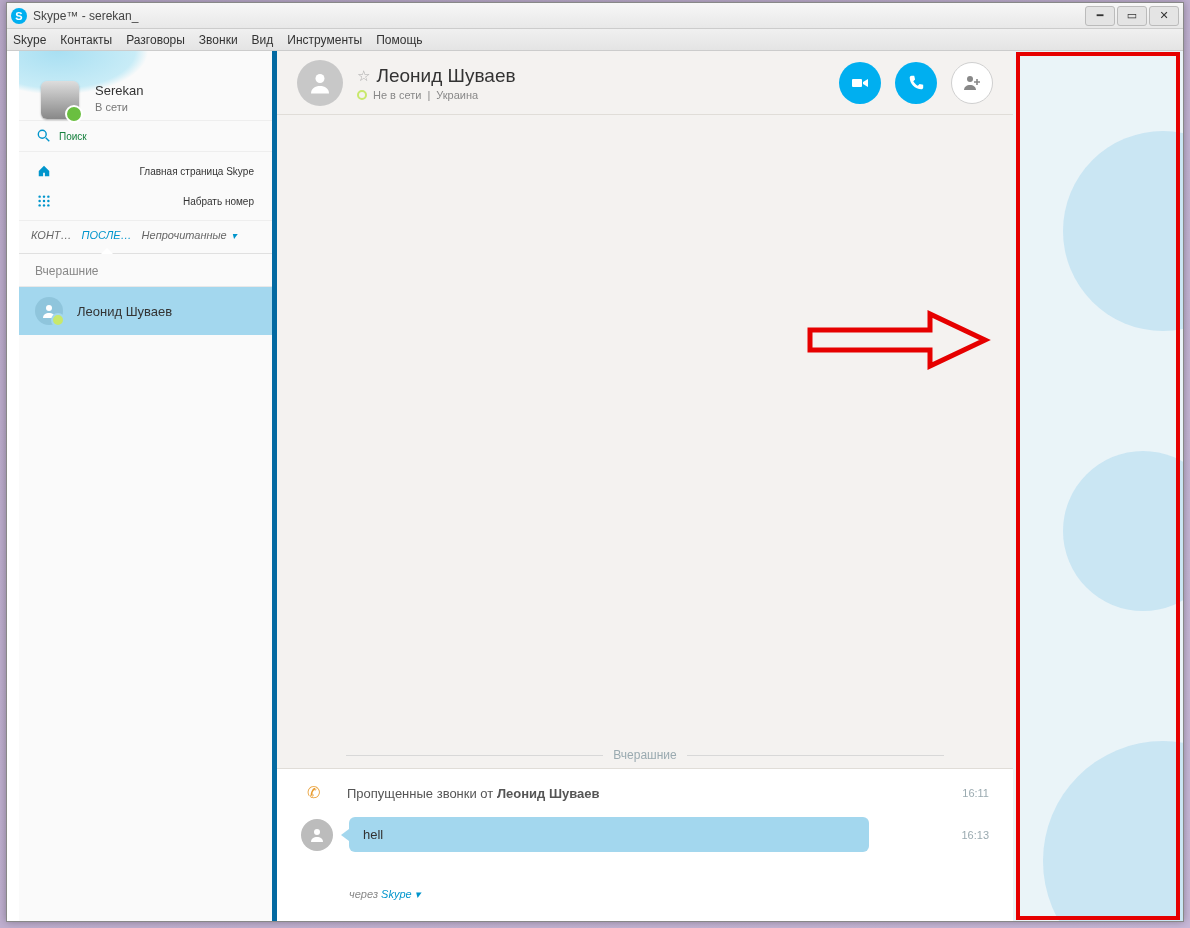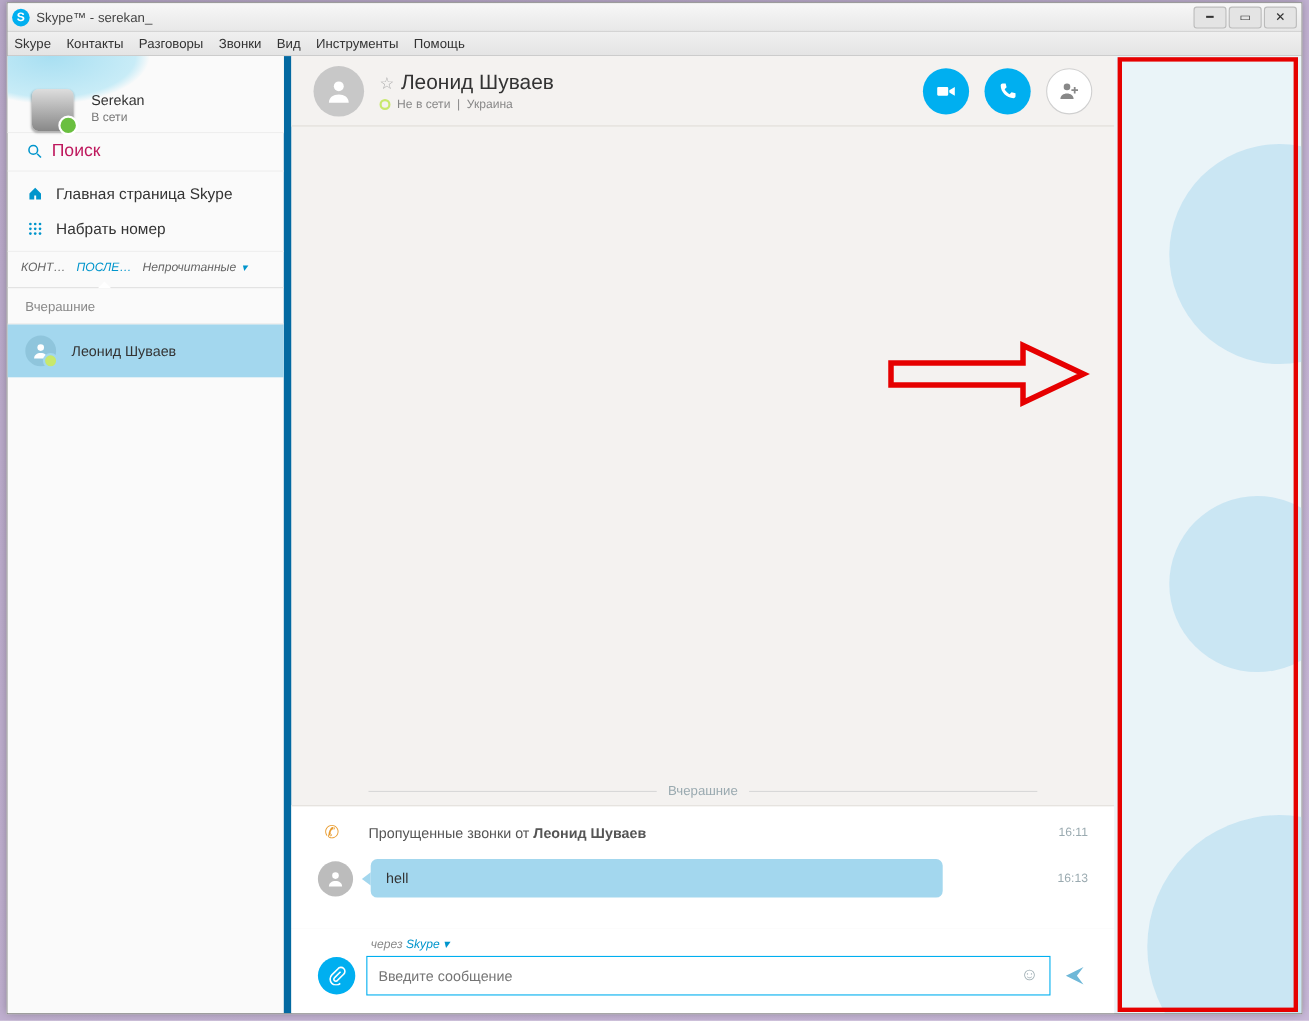--- a/index.html
+++ b/index.html
@@ -15,32 +15,32 @@
   .winbtn.close { background: #e4e4e4; }
 
   
   .menubar { height: 22px; background: linear-gradient(#f0f0f0, #e4e4e4); border-bottom: 1px solid #ccc; display: flex; align-items: center; padding: 0 6px; font-size: 12px; color: #333; }
   .menubar span { margin-right: 14px; cursor: pointer; }
 
   
   .main { flex: 1; display: flex; min-height: 0; }
 
   
-  .sidebar { width: 258px; background: #fafafa; border-right: 7px solid #0369a1; display: flex; flex-direction: column; }
+  .sidebar { width: 258px; background: #fafafa; border-right: 5px solid #0369a1; display: flex; flex-direction: column; margin-left: 12px; }
   .profile-header { height: 70px; position: relative; background: #fafafa; border-bottom: 1px solid #eee; }
   .cloud { position: absolute; left: 0; top: 0; width: 130px; height: 44px; background: radial-gradient(ellipse at 30% 0, #a8dff2 0%, #c8ecf7 60%, transparent 70%); border-bottom-right-radius: 60px 40px; }
   .avatar-me { position: absolute; left: 22px; top: 30px; width: 38px; height: 38px; border-radius: 6px; background: linear-gradient(#ddd, #888); box-shadow: 0 1px 2px rgba(0,0,0,.3); }
   .avatar-me::after { content: ""; position: absolute; right: -4px; bottom: -4px; width: 14px; height: 14px; background: #6abf40; border: 2px solid #fff; border-radius: 50%; }
   .me-name { position: absolute; left: 76px; top: 32px; font-size: 13px; color: #333; }
   .me-status { position: absolute; left: 76px; top: 50px; font-size: 11px; color: #777; }
 
-  .search-row { padding: 8px 18px; border-bottom: 1px solid #eee; display: flex; align-items: center; font-size: 16px; color: #be185d; cursor: pointer; }
+  .search-row { padding: 8px 18px; border-bottom: 1px solid #eee; display: flex; align-items: center; font-size: 10px; color: #15803d; cursor: pointer; }
   .search-row svg { width: 14px; height: 14px; margin-right: 8px; }
 
-  .nav-item { padding: 8px 18px; display: flex; align-items: center; font-size: 14px; color: #333; cursor: pointer; }
+  .nav-item { padding: 8px 18px; display: flex; align-items: center; font-size: 10px; color: #333; cursor: pointer; justify-content: space-between; }
   .nav-item svg, .nav-item .icon { width: 14px; height: 14px; margin-right: 12px; }
   .nav-group { border-bottom: 1px solid #eee; padding: 4px 0; }
 
   .tabs-row { padding: 8px 12px 12px; font-size: 11px; color: #666; display: flex; align-items: center; gap: 10px; border-bottom: 1px solid #e0e0e0; position: relative; font-style: italic; }
   .tabs-row .tab { cursor: pointer; }
   .tabs-row .tab.active { color: #0095cc; position: relative; }
   .tabs-row .tab.active::after { content: ""; position: absolute; left: 50%; transform: translateX(-50%); bottom: -13px; width: 0; height: 0; border-left: 6px solid transparent; border-right: 6px solid transparent; border-bottom: 6px solid #fff; }
   .tabs-row .chev { color: #0095cc; margin-left: 2px; font-size: 10px; }
 
   .section-label { padding: 10px 16px 8px; font-size: 12px; color: #888; border-bottom: 1px solid #e8e8e8;}
@@ -252,36 +252,20 @@
           </div>
           <div class="bubble">hell</div>
           <div class="time">16:13</div>
         </div>
       </div>
 
       <div class="composer">
         <div class="via">
           <span>через </span><a href="#"><span>Skype</span> ▾</a>
         </div>
-        <div class="compose-row">
-          <div class="attach-btn">
-            <svg width="18" height="18" viewBox="0 0 20 20">
-                <path d="M14 6l-6 6a2 2 0 102.8 2.8l6-6a4 4 0 10-5.6-5.6l-6 6a6 6 0 108.5 8.5" stroke-width="1.6"></path>
-              </svg>
-          </div>
-          <div class="input-box">
-            <input type="text" placeholder="Введите сообщение" style="">
-            <span class="emoji">☺</span>
-          </div>
-          <div class="send-btn">
-            <svg width="20" height="20" viewBox="0 0 20 20">
-                <path d="M2 10l16-8-6 8 6 8z"></path>
-              </svg>
-          </div>
-        </div>
       </div>
     </div>
 
     <div class="ad-panel">
       <div class="circle c1"></div>
       <div class="circle c2"></div>
       <div class="circle c3"></div>
     </div>
   </div>
 </div>

